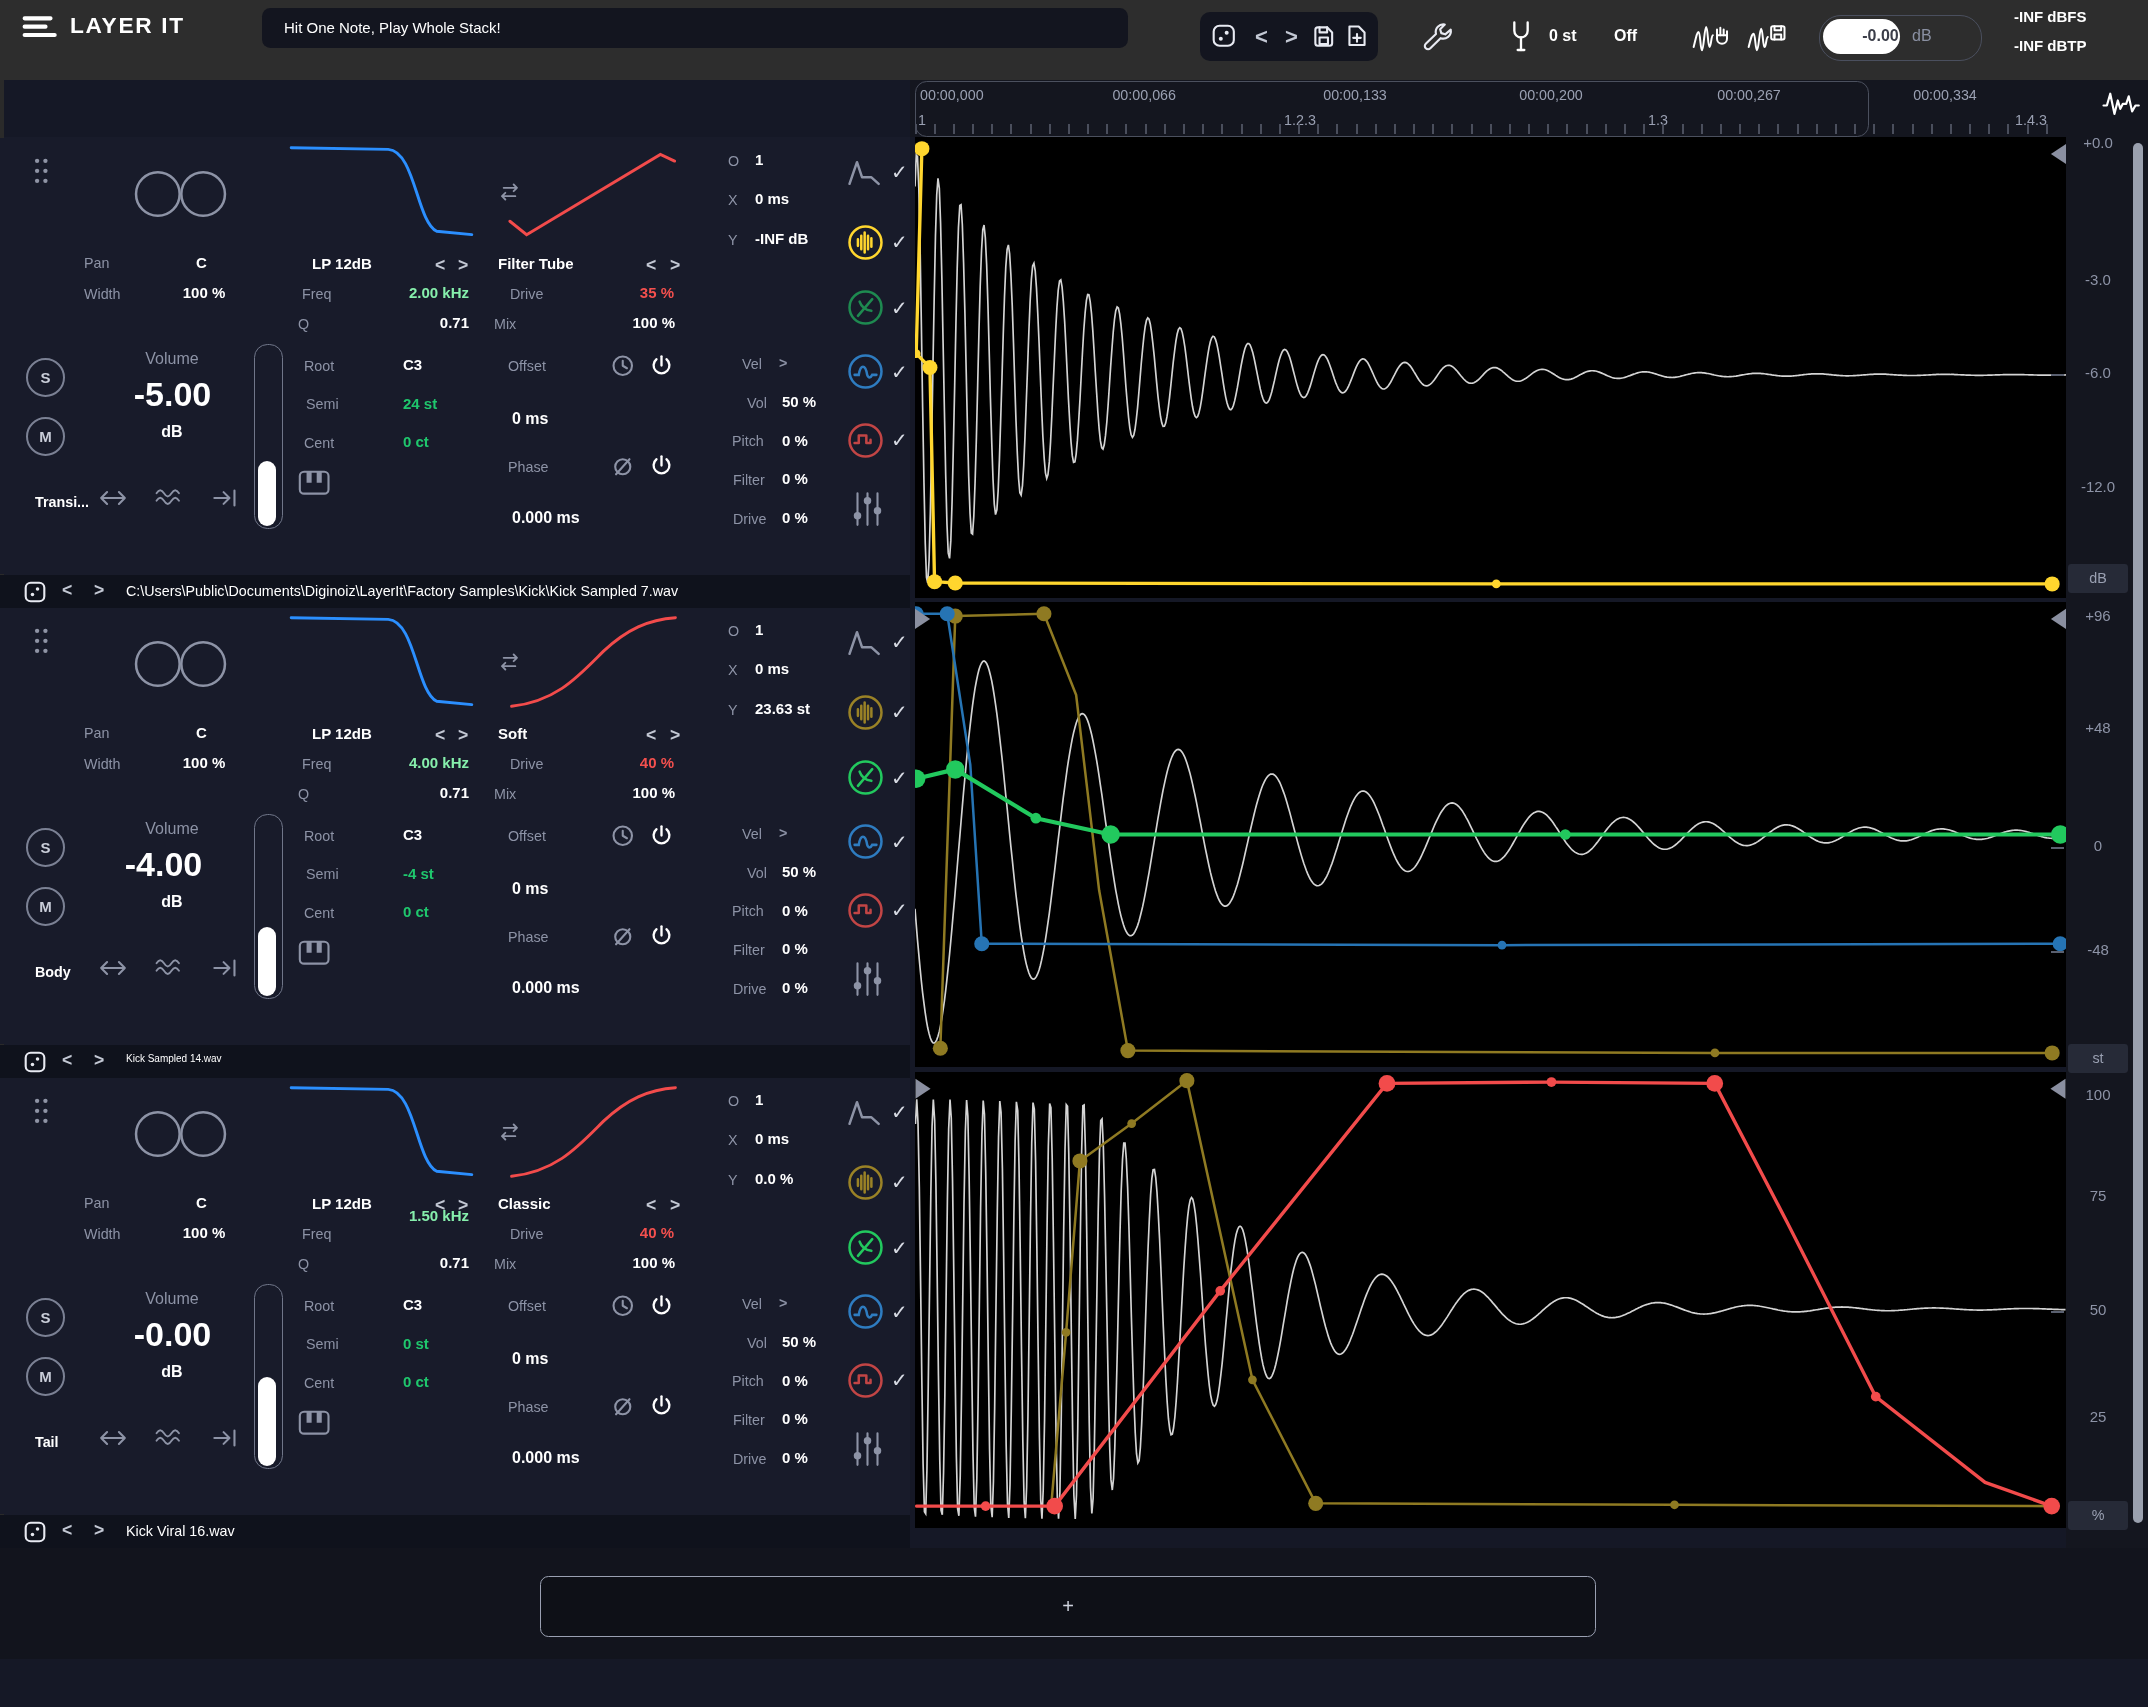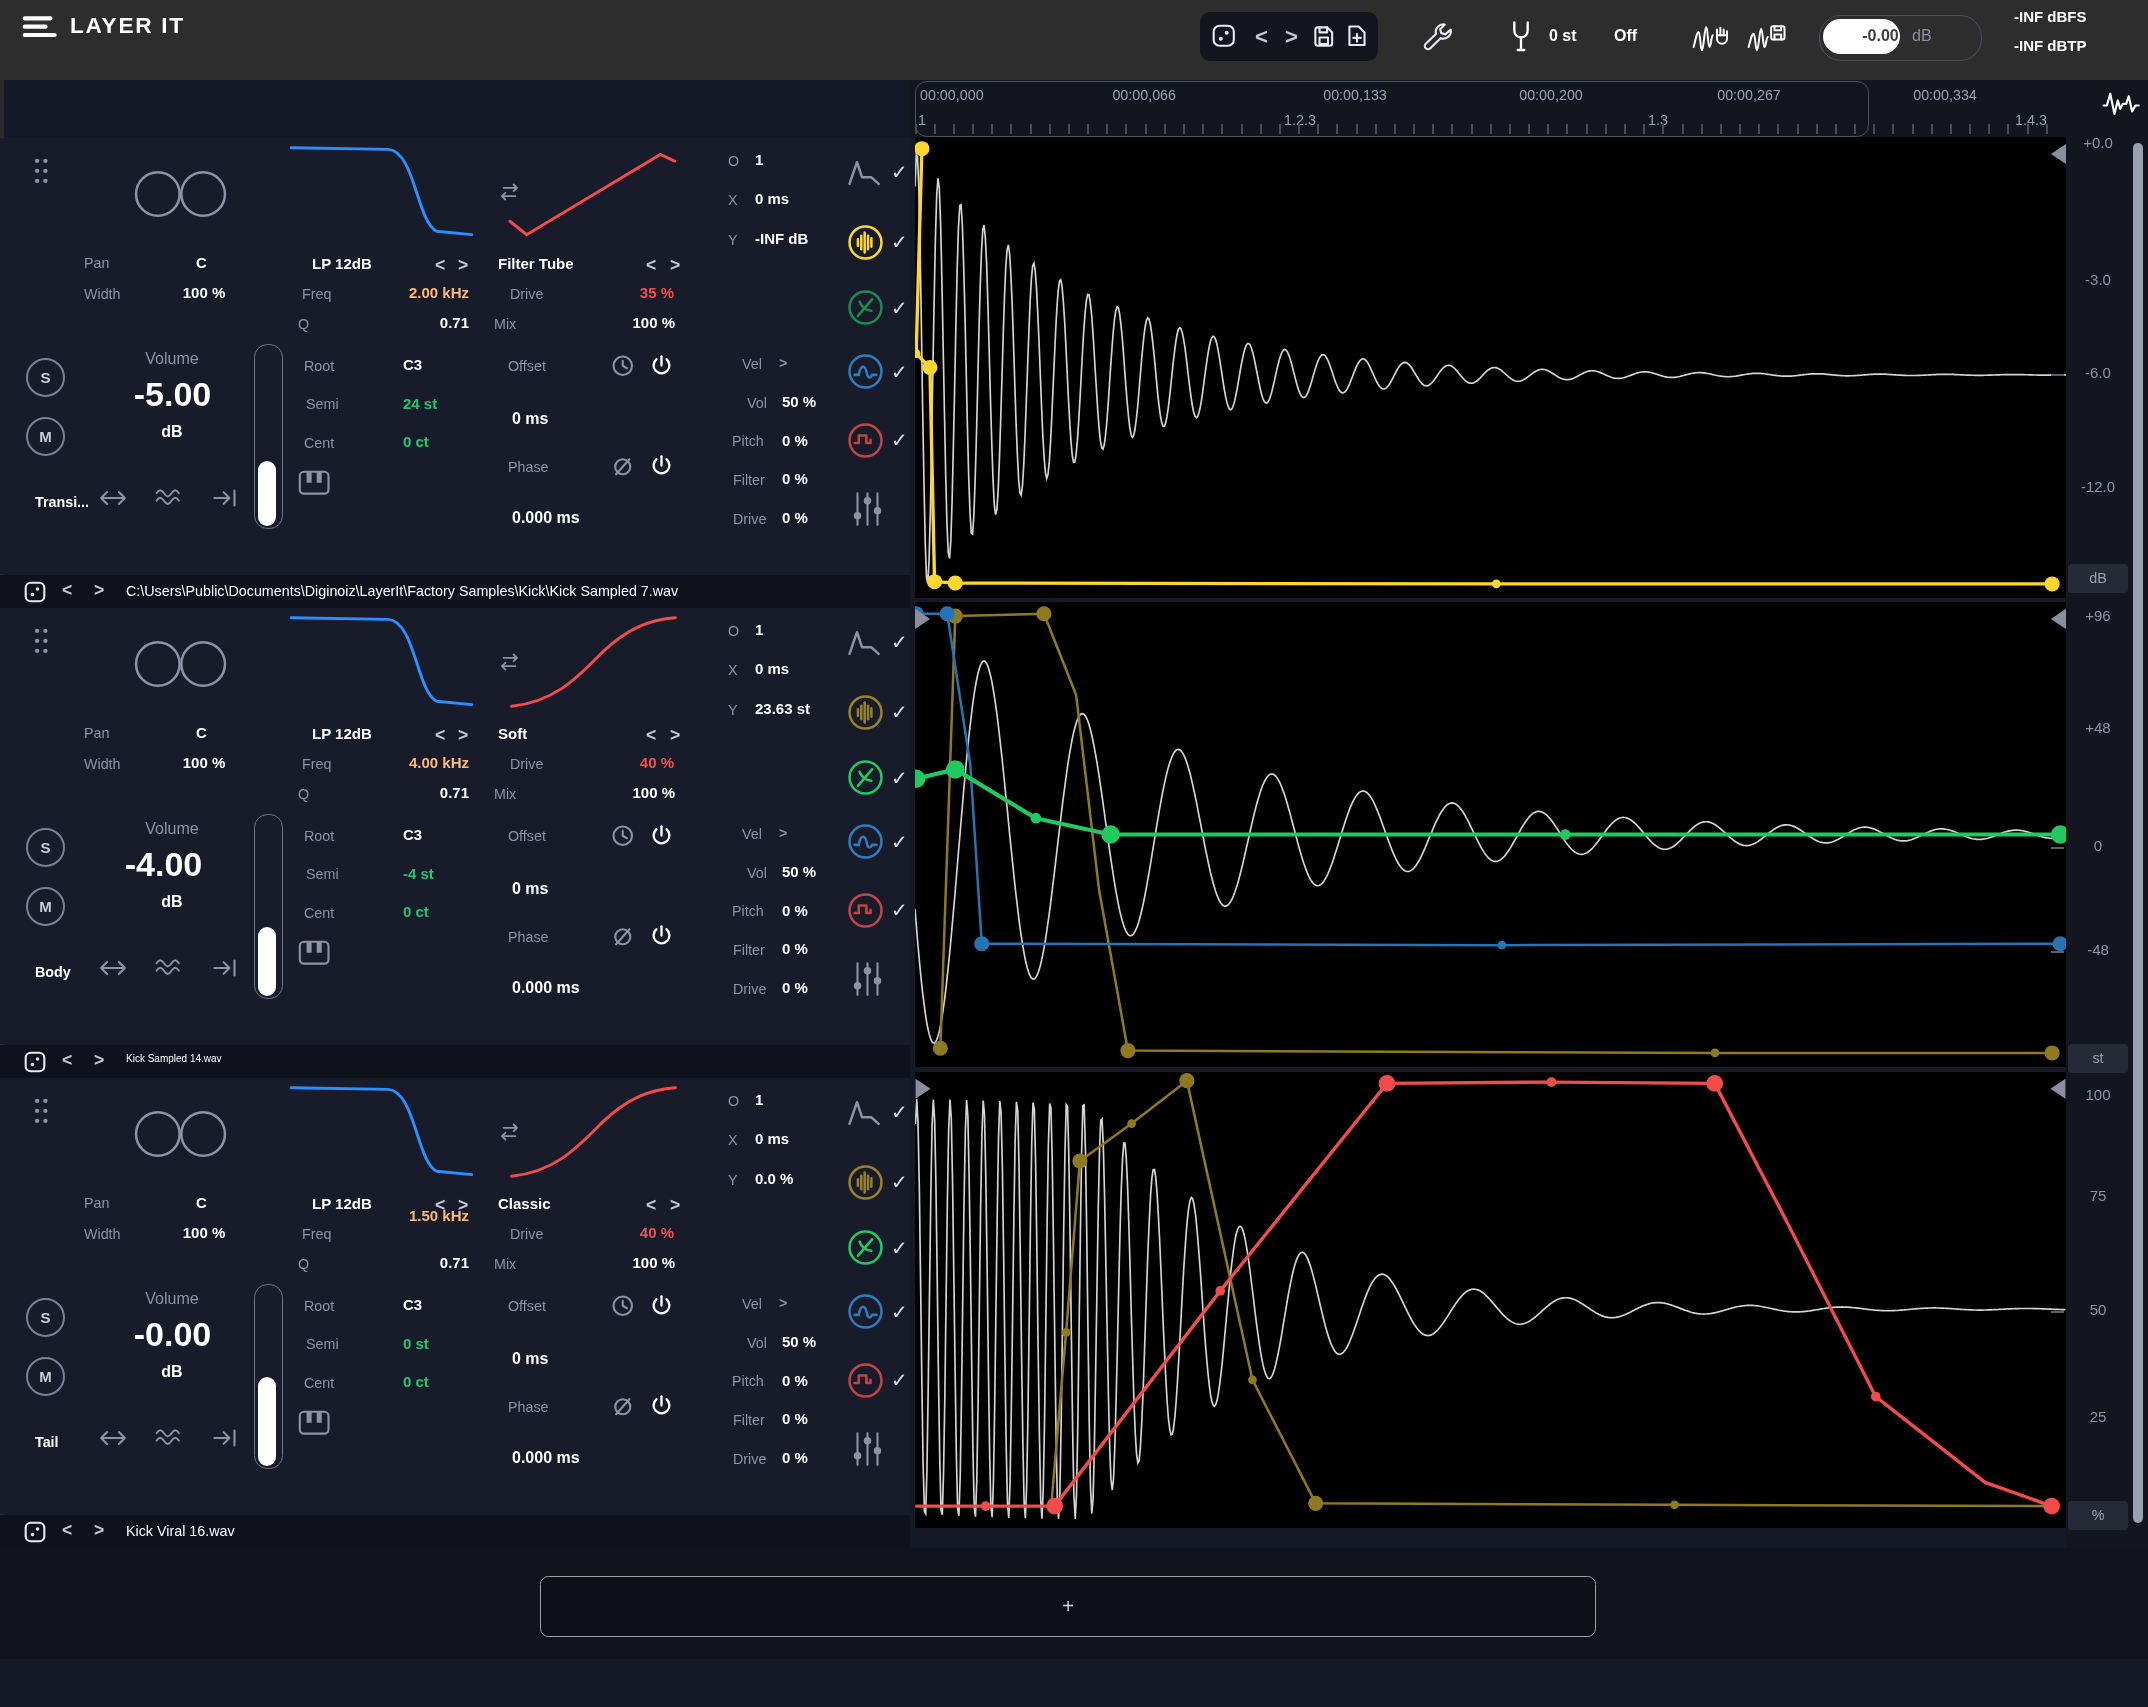--- a/index.html
+++ b/index.html
@@ -4,21 +4,21 @@
 <style>
   html,body{margin:0;padding:0;background:#151826;}
   #root{position:relative;width:2148px;height:1708px;overflow:hidden;background:#151826;
         font-family:"Liberation Sans","DejaVu Sans",sans-serif;color:#fff;}
   .abs{position:absolute;}
   .lab{position:absolute;color:#8d93a6;font-size:14.3px;white-space:nowrap;}
   .val{position:absolute;color:#fff;font-size:15px;font-weight:700;white-space:nowrap;}
   .ctr{text-align:center;}
   .rt{text-align:right;}
   .grn{color:#1fc76d;}
-  .blu{color:#fdba74;}
+  .blu{color:#86efac;}
   .red{color:#f4504e;}
   .chk{position:absolute;color:#d6dae3;font-size:20px;font-weight:400;}
   .chev{position:absolute;color:#c3c8d4;font-size:17.6px;font-weight:700;}
   .ic{stroke:#e8eaf2;fill:none;stroke-width:2.5;stroke-linecap:round;stroke-linejoin:round;}
   .icg{stroke:#8d93a6;fill:none;stroke-width:2.5;stroke-linecap:round;stroke-linejoin:round;}
   .icw{stroke:#ffffff;fill:none;stroke-width:2.8;stroke-linecap:round;stroke-linejoin:round;}
   #topbar{position:absolute;left:0;top:0;width:2148px;height:80px;background:#2d2d2d;}
   #row2strip{position:absolute;left:0;top:80px;width:910px;height:57px;background:#2d2d2d;}
   #rulerbg{position:absolute;left:910px;top:80px;width:1238px;height:57px;background:#14161f;}
   #leftcol{position:absolute;left:0;top:137px;width:910px;height:1411px;background:#181b2a;}
@@ -43,20 +43,23 @@
 </head>
 <body>
 
 <div id="root">
 
   <div id="topbar">
     <svg class="abs" style="left:22px;top:15px" width="37" height="25" viewBox="0 0 44 30">
       <path class="icw" style="stroke-width:5" d="M3 4h31M3 14h25M3 24h36"></path>
     </svg>
     <div class="abs" style="left:70px;top:11.7px;font-size:22.7px;font-weight:700;letter-spacing:1.7px">LAYER IT</div>
+    <div class="abs" style="left:262px;top:8.4px;width:866px;height:40px;background:#13151f;border-radius:8.4px">
+      <span class="abs" style="left:22px;top:11px;font-size:15px">Hit One Note, Play Whole Stack!</span>
+    </div>
     <div class="abs" style="left:1200px;top:11.7px;width:178px;height:49px;background:#13151f;border-radius:10px"></div>
     <svg class="abs" style="left:1212px;top:24px" width="23.5" height="23.5" viewBox="0 0 28 28">
       <rect class="ic" x="2" y="2" width="24" height="24" rx="7"></rect>
       <circle cx="10.5" cy="17.5" r="2.4" fill="#e8eaf2"></circle>
         <circle cx="17.5" cy="10.5" r="2.4" fill="#e8eaf2"></circle>
     </svg>
     <span class="chev" style="left:1255px;top:23.5px;font-size:22px">&lt;</span>
     <span class="chev" style="left:1285px;top:23.5px;font-size:22px">&gt;</span>
     <svg class="abs" style="left:1312px;top:24px" width="23.5" height="23.5" viewBox="0 0 28 28">
       <path class="ic" d="M4 7a3 3 0 0 1 3-3h11l6 6v13a3 3 0 0 1-3 3H7a3 3 0 0 1-3-3z"></path>

